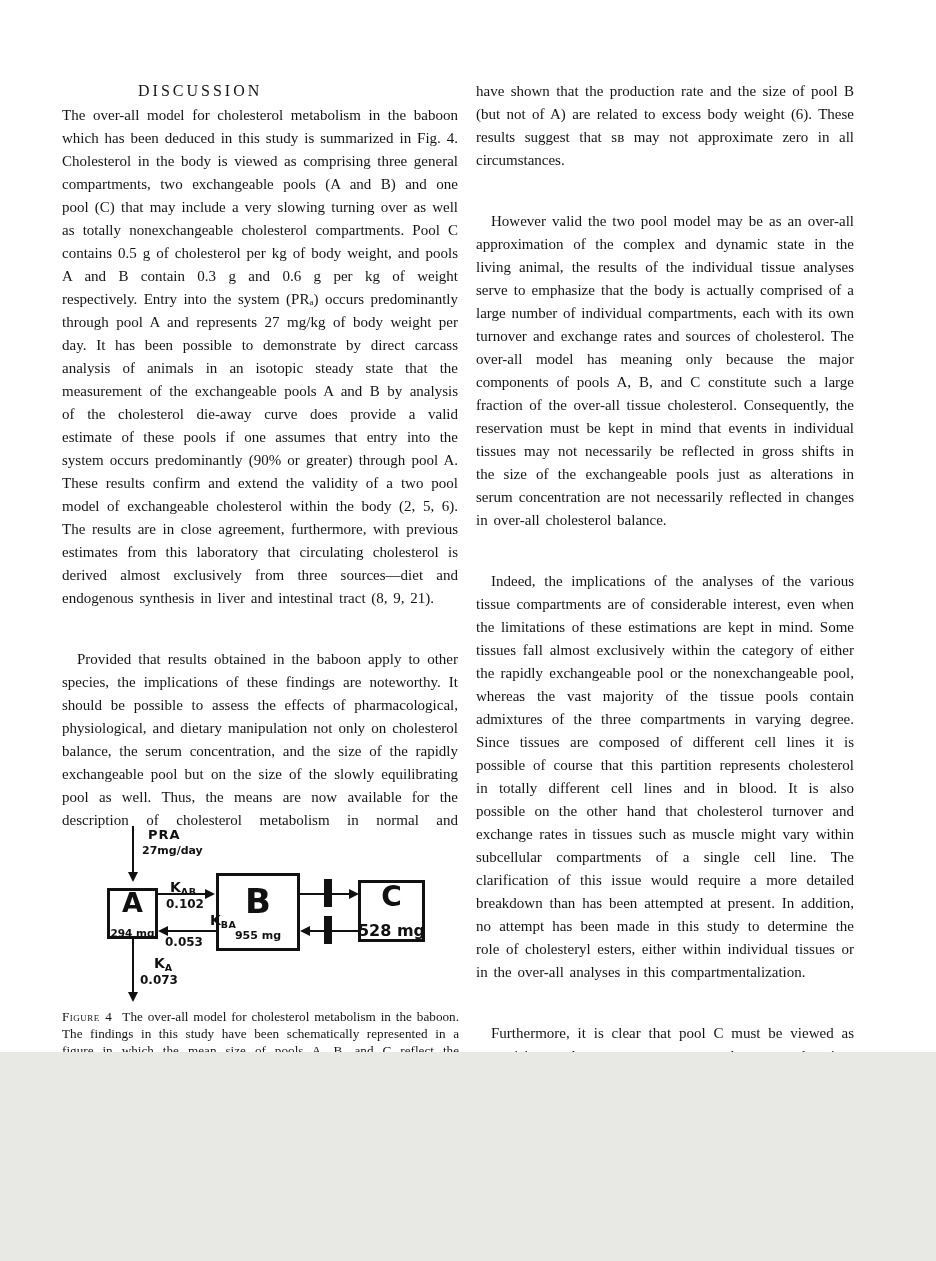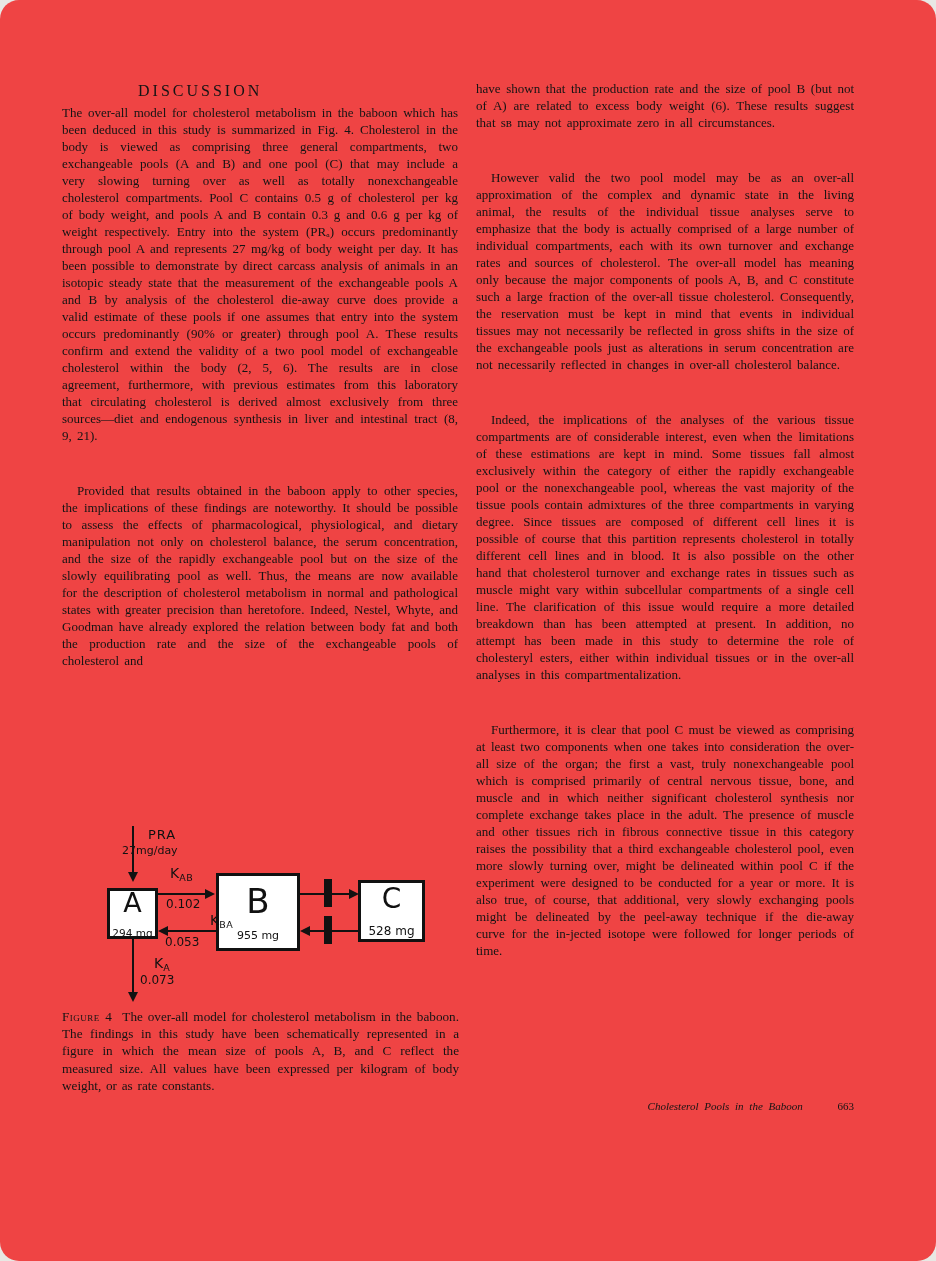--- a/index.html
+++ b/index.html
@@ -1,42 +1,41 @@
 <!DOCTYPE html>
 <html><head>
 <meta charset="utf-8">
 <style>
   html,body{margin:0;padding:0;background:#e8e8e4;}
   .page{
     position:relative;
-    width:936px;height:1261px;
-    background:#ef4444;
+    width:936px;height:1052px;
+    background:#ffffff;
     font-family:"Liberation Serif", serif;
     color:#141414;
     overflow:hidden;
-    border-radius:19px;
   }
   .heading{
     position:absolute;left:62px;top:82px;width:396px;
     font-size:16px;letter-spacing:3px;font-weight:400;
   }
   .heading span{margin-left:76px;}
   .col{
     position:absolute;top:80px;
-    font-size:13px;line-height:17px;
+    font-size:15px;line-height:23px;
     text-align:justify;word-spacing:2px;
   }
   .col.left{left:62px;width:396px;height:726px;top:104px;overflow:hidden;}
   .col.right{left:476px;width:378px;height:1000px;overflow:hidden;}
   .col p{margin:0;padding:0;}
   .col p.indent{text-indent:15px;margin-top:38px;}
   
   .fig{
     position:absolute;left:62px;top:808px;width:397px;height:198px;
-    font-family:"DejaVu Sans", sans-serif;font-weight:normal;color:#111;
+    font-family:"DejaVu Sans", sans-serif;font-weight:bold;color:#111;
   }
   .fig .hline{position:absolute;height:2px;background:#111;}
   .fig .vline{position:absolute;width:2px;background:#111;}
   .fig .arr-r{position:absolute;width:0;height:0;border-top:5px solid transparent;border-bottom:5px solid transparent;border-left:10px solid #111;}
   .fig .arr-l{position:absolute;width:0;height:0;border-top:5px solid transparent;border-bottom:5px solid transparent;border-right:10px solid #111;}
   .fig .arr-d{position:absolute;width:0;height:0;border-left:5px solid transparent;border-right:5px solid transparent;border-top:10px solid #111;}
   .fig .box{
     position:absolute;background:#fff;border:3px solid #111;
     display:flex;flex-direction:column;align-items:center;justify-content:center;
   }
@@ -82,36 +81,36 @@
     <p class="indent">However valid the two pool model may be as an over-all approximation of the complex and dynamic state in the living animal, the results of the individual tissue analyses serve to emphasize that the body is actually comprised of a large number of individual compartments, each with its own turnover and exchange rates and sources of cholesterol. The over-all model has meaning only because the major components of pools A, B, and C constitute such a large fraction of the over-all tissue cholesterol. Consequently, the reservation must be kept in mind that events in individual tissues may not necessarily be reflected in gross shifts in the size of the exchangeable pools just as alterations in serum concentration are not necessarily reflected in changes in over-all cholesterol balance.</p>
     <p class="indent">Indeed, the implications of the analyses of the various tissue compartments are of considerable interest, even when the limitations of these estimations are kept in mind. Some tissues fall almost exclusively within the category of either the rapidly exchangeable pool or the nonexchangeable pool, whereas the vast majority of the tissue pools contain admixtures of the three compartments in varying degree. Since tissues are composed of different cell lines it is possible of course that this partition represents cholesterol in totally different cell lines and in blood. It is also possible on the other hand that cholesterol turnover and exchange rates in tissues such as muscle might vary within subcellular compartments of a single cell line. The clarification of this issue would require a more detailed breakdown than has been attempted at present. In addition, no attempt has been made in this study to determine the role of cholesteryl esters, either within individual tissues or in the over-all analyses in this compartmentalization.</p>
     <p class="indent">Furthermore, it is clear that pool C must be viewed as comprising at least two components when one takes into consideration the over-all size of the organ; the first a vast, truly nonexchangeable pool which is comprised primarily of central nervous tissue, bone, and muscle and in which neither significant cholesterol synthesis nor complete exchange takes place in the adult. The presence of muscle and other tissues rich in fibrous connective tissue in this category raises the possibility that a third exchangeable cholesterol pool, even more slowly turning over, might be delineated within pool C if the experiment were designed to be conducted for a year or more. It is also true, of course, that additional, very slowly exchanging pools might be delineated by the peel-away technique if the die-away curve for the in-jected isotope were followed for longer periods of time.</p>
   </div>
 
   <div class="fig">
 
     <div class="vline" style="left:70px;top:18px;height:48px;"></div>
     <div class="arr-d" style="left:66px;top:64px;"></div>
     <div class="inlabel" style="left:86px;top:20px;">PRA</div>
-    <div class="inrate" style="left:60px;top:37px;">27mg/day</div>
+    <div class="inrate" style="left:80px;top:37px;">27mg/day</div>
 
     <div class="box" style="left:45px;top:80px;width:45px;height:45px;">
       <div class="letter" style="font-size:27px;">A</div>
       <div class="mg">294 mg</div>
     </div>
     <div class="box" style="left:154px;top:65px;width:78px;height:72px;">
       <div class="letter" style="font-size:34px;">B</div>
       <div class="mg" style="font-size:11px;">955 mg</div>
     </div>
     <div class="box" style="left:296px;top:72px;width:61px;height:56px;">
       <div class="letter" style="font-size:28px;">C</div>
-      <div class="mg" style="font-size:12px;">528 mg</div>
+      <div class="mg" style="font-size:16px;">528 mg</div>
     </div>
 
-    <div class="ratelabel" style="left:108px;top:58px;"><span>K</span><span class="sb">AB</span></div>
+    <div class="ratelabel" style="left:108px;top:72px;"><span>K</span><span class="sb">AB</span></div>
     <div class="hline" style="left:95px;top:85px;width:49px;"></div>
     <div class="arr-r" style="left:143px;top:81px;"></div>
     <div class="rateval" style="left:104px;top:90px;">0.102</div>
 
     <div class="ratelabel" style="left:108px;top:105px;margin-left:40px;"><span>K</span><span class="sb">BA</span></div>
     <div class="hline" style="left:105px;top:122px;width:49px;"></div>
     <div class="arr-l" style="left:96px;top:118px;"></div>
     <div class="rateval" style="left:103px;top:128px;">0.053</div>
 
     <div class="vline" style="left:70px;top:128px;height:58px;"></div>

